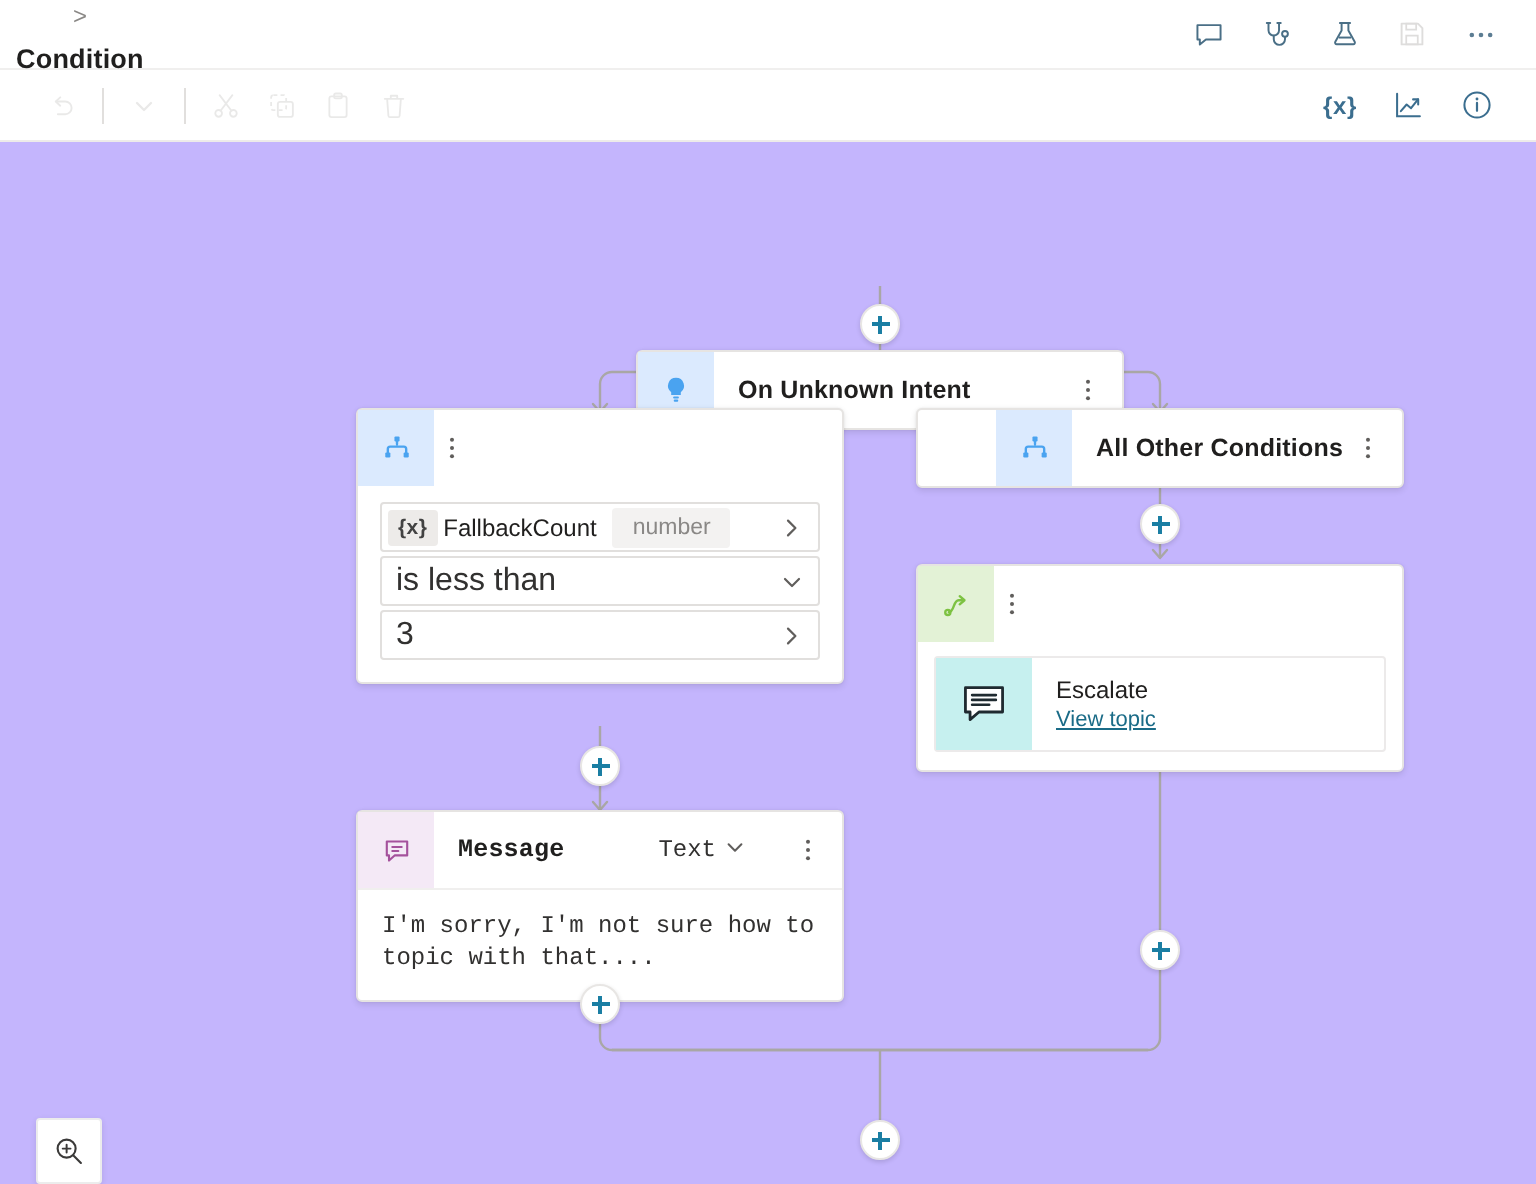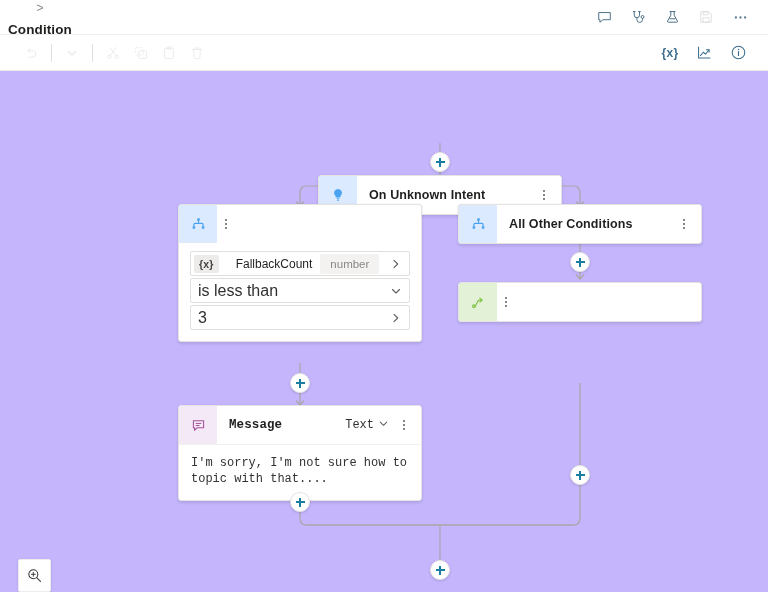--- a/index.html
+++ b/index.html
@@ -72,40 +72,40 @@
     width: 38px; flex: 0 0 38px; display: flex;
     align-items: center; justify-content: center;
   }
   .ico-blue  { background: #dbeafe; }
   .ico-green { background: #e3f2d6; }
   .ico-purp  { background: #f4e9f6; }
   .node-title {
     flex: 1; display: flex; align-items: center; padding-left: 12px;
     font-size: 12.5px; font-weight: bold; color: #201f1e; letter-spacing: .1px;
   }
-  .node-right { display: flex; align-items: center; padding-right: 8px; gap: 4px; }
+  .node-right { display: flex; align-items: center; padding-right: 8px; gap: 20px; }
   .kebab { width: 18px; display: flex; align-items: center; justify-content: center; cursor: pointer; }
   .type-sel {
     display: flex; align-items: center; gap: 4px; font-size: 12px;
     color: #323130; cursor: pointer; padding-right: 2px;
   }
 
   
   .cond-body { padding: 8px 11px 9px 11px; }
   .var-chip {
     display: flex; align-items: center; height: 25px;
     border: 1px solid #e1dfdd; border-radius: 2px; background: #ffffff;
     margin-bottom: 2px;
   }
   .var-badge {
     background: #edebe9; color: #424242; font-size: 10.5px;
     padding: 3px 5px; margin: 2px 0 2px 3px; border-radius: 2px;
     font-weight: bold; letter-spacing: .2px;
   }
-  .var-name { font-size: 12px; color: #201f1e; padding: 0 8px 0 17px; }
+  .var-name { font-size: 12px; color: #201f1e; padding: 0 8px 0 3px; }
   .var-type {
     font-size: 11.5px; color: #8a8886; background: #f3f2f1;
     padding: 4px 10px; border-radius: 2px;
   }
   .chip-chev { margin-left: auto; padding-right: 7px; display: flex; align-items: center; cursor: pointer; }
   .sel-row {
     display: flex; align-items: center; height: 25px;
     border: 1px solid #e1dfdd; border-radius: 2px; background: #ffffff;
     margin-bottom: 2px; padding-left: 7px;
   }
@@ -377,21 +377,21 @@
           <span class="chip-chev">
             <svg width="12" height="12" viewBox="0 0 12 12">
                 <path d="M4 2.3 7.7 6 4 9.7" fill="none" stroke="#605e5c" stroke-width="1.1" stroke-linecap="round" stroke-linejoin="round"></path>
               </svg>
           </span>
         </div>
 
       </div>
     </div>
 
-    <div class="node" style="left:458px; top:133px; width:244px;">
+    <div class="node" style="left:458px; top:133px; width:244px;padding-left:39px;">
       <div class="node-head">
         <div class="node-ico ico-blue">
           <svg width="17" height="17" viewBox="0 0 20 20">
             <path d="M10 4.6v2.6M4.6 12V10a1.4 1.4 0 0 1 1.4-1.4h8a1.4 1.4 0 0 1 1.4 1.4v2" fill="none" stroke="#4aa3f0" stroke-width="1.4" stroke-linecap="round"></path>
             <rect x="8.5" y="2.6" width="3" height="3" rx=".7" fill="#4aa3f0"></rect>
             <rect x="3.1" y="12" width="3" height="3" rx=".7" fill="#4aa3f0"></rect>
             <rect x="13.9" y="12" width="3" height="3" rx=".7" fill="#4aa3f0"></rect>
           </svg>
         </div>
         <div class="node-title">All Other Conditions</div>
@@ -416,20 +416,34 @@
             <circle cx="4.6" cy="14.4" r="1.5" fill="none" stroke="#7dc242" stroke-width="1.4"></circle>
           </svg>
         </div>
         <div class="node-right">
           <div class="kebab">
             <svg width="14" height="14" viewBox="0 0 16 16">
                 <circle cx="8" cy="3.3" r="1.15" fill="#605e5c"></circle>
                 <circle cx="8" cy="8" r="1.15" fill="#605e5c"></circle>
                 <circle cx="8" cy="12.7" r="1.15" fill="#605e5c"></circle>
               </svg>
+          </div>
+        </div>
+      </div>
+      <div class="redir-body">
+        <div class="topic-card">
+          <div class="topic-ico">
+            <svg width="26" height="26" viewBox="0 0 28 28">
+              <path d="M4 5.2h20v13.1H11.3L6.5 22.4v-4.1H4z" fill="#ffffff" stroke="#1f2a30" stroke-width="1.5" stroke-linejoin="round"></path>
+              <path d="M7.6 9.2h12.8M7.6 11.8h12.8M7.6 14.4h9.2" stroke="#1f2a30" stroke-width="1.4" stroke-linecap="round"></path>
+            </svg>
+          </div>
+          <div class="topic-txt">
+            <span class="topic-name">Escalate</span>
+            <span class="topic-link">View topic</span>
           </div>
         </div>
       </div>
     </div>
 
     <div class="node" style="left:178px; top:334px; width:244px;font-family:Liberation Mono, monospace;">
       <div class="node-head">
         <div class="node-ico ico-purp">
           <svg width="17" height="17" viewBox="0 0 20 20">
             <path d="M4 4.4h12v8.2H8.6l-3.3 3v-3H4z" fill="none" stroke="#a4519c" stroke-width="1.25" stroke-linejoin="round"></path>

